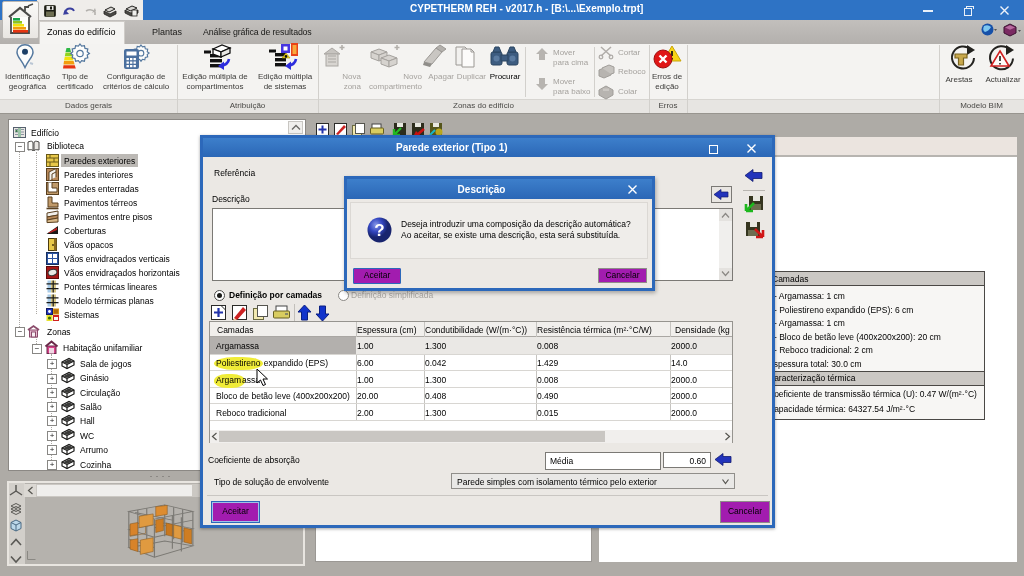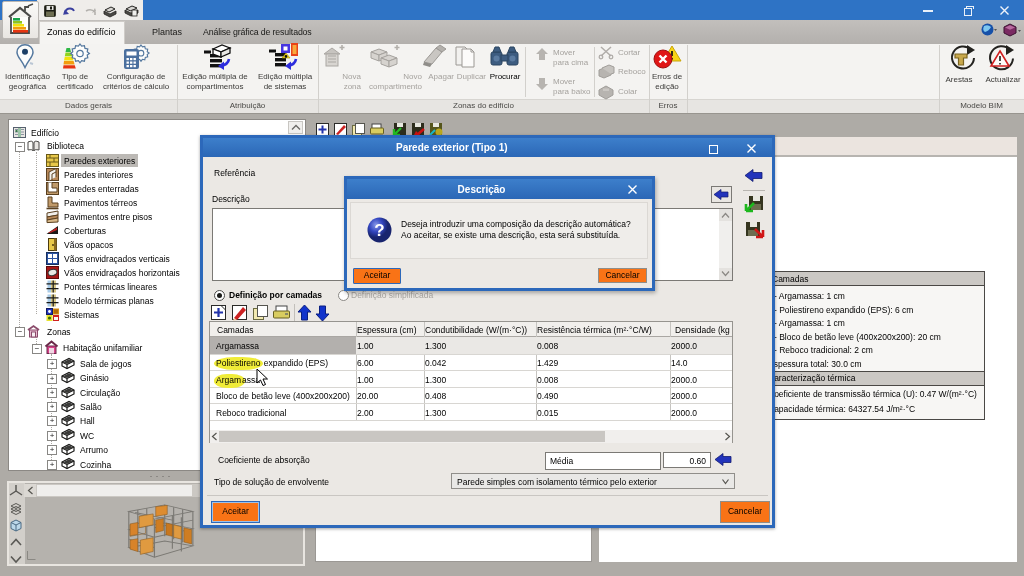--- a/index.html
+++ b/index.html
@@ -1,32 +1,33 @@
 <!DOCTYPE html>
 <html><head><meta charset="utf-8"><style>
 html,body{margin:0;padding:0}
 #s{position:relative;width:1024px;height:576px;background:#aeaba6;font-family:"Liberation Sans",sans-serif;overflow:hidden}
 .ab{position:absolute}
 .tx{position:absolute;font-size:8.5px;color:#000;white-space:nowrap}
 .gr{color:#a9a6a2}
 svg{position:absolute;overflow:visible}
-.btn{position:absolute;background:#f97316;border:1px solid #8f8d89;font-size:8.5px;text-align:center;color:#000}
+.btn{position:absolute;background:#a21caf;border:1px solid #8f8d89;font-size:8.5px;text-align:center;color:#000}
 .inp{position:absolute;background:#fff;border:1px solid #7b7975;font-size:8.5px;color:#000;white-space:nowrap;overflow:hidden}
 .exp{position:absolute;width:8px;height:8px;background:#fff;border:1px solid #888784;font-size:8px;line-height:7px;text-align:center;color:#222}
 .ri{position:absolute;font-size:8px;color:#3b3a38;text-align:center;line-height:10px;white-space:nowrap}
 .rid{position:absolute;font-size:8px;color:#a5a29e;text-align:right;line-height:10px;white-space:nowrap}
 .cap{position:absolute;top:101px;height:19px;font-size:8px;color:#4a4946;text-align:center}
 .gsep{position:absolute;top:45px;height:68px;width:1px;background:#d2d0cc}
 .th{position:absolute;font-size:8.5px;color:#000;white-space:nowrap}
 .cell{position:absolute;font-size:8.5px;color:#000;}
 </style></head><body>
 <div id="s">
 
 <div class="ab" style="left:0;top:0;width:1024px;height:20px;background:#2e73c5"></div>
 <div class="ab" style="left:37px;top:0;width:106px;height:20px;background:#efedea"></div>
+<div class="ab tx" style="left:410px;top:3px;color:#fff;font-weight:bold;font-size:10px">CYPETHERM REH - v2017.h - [B:\...\Exemplo.trpt]</div>
 
 <div class="ab" style="left:923px;top:10px;width:10px;height:1.5px;background:#eaf1f9"></div>
 <div class="ab" style="left:964px;top:8px;width:6px;height:6px;border:1px solid #eaf1f9"></div>
 <div class="ab" style="left:966px;top:6px;width:6px;height:2px;border:1px solid #eaf1f9;border-bottom:none"></div>
 <svg style="left:1000px;top:6px" width="9" height="9">
       <path d="M0.5,0.5 L8.5,8.5 M8.5,0.5 L0.5,8.5" stroke="#eef3fa" stroke-width="1.4"></path>
     </svg>
 
 <svg style="left:44px;top:5px" width="12" height="12">
       <rect x="0.5" y="0.5" width="11" height="11" rx="1" fill="#1b1b12" stroke="#3c3c30"></rect>
@@ -689,21 +690,21 @@
 
 <div class="ab" style="left:210px;top:430px;width:522px;height:13px;background:#f1efed"></div>
 <svg style="left:212px;top:433px" width="5" height="7">
       <path d="M4.5,0 L0.5,3.5 L4.5,7" fill="none" stroke="#55544f" stroke-width="1.2"></path>
     </svg>
 <svg style="left:725px;top:433px" width="5" height="7">
       <path d="M0.5,0 L4.5,3.5 L0.5,7" fill="none" stroke="#55544f" stroke-width="1.2"></path>
     </svg>
 <div class="ab" style="left:219px;top:431px;width:386px;height:11px;background:#c9c6c2"></div>
 
-<div class="ab tx" style="left:218px;top:455px">Coeficiente de absorção</div>
+<div class="ab tx" style="left:208px;top:455px">Coeficiente de absorção</div>
 <div class="inp" style="left:545px;top:452px;width:110px;height:16px;line-height:16px;padding-left:4px">Média</div>
 <div class="inp" style="left:663px;top:452px;width:48px;height:16px;line-height:16px;text-align:right;padding-right:4px;box-sizing:border-box">0.60</div>
 <svg style="left:715px;top:453px" width="17" height="13">
       <path d="M0,6.5 L8,0.5 L8,3.5 L16,3.5 L16,9.5 L8,9.5 L8,12.5 Z" fill="#2233bb" stroke="#111a70" stroke-width="0.8"></path>
     </svg>
 
 <div class="ab tx" style="left:214px;top:477px">Tipo de solução de envolvente</div>
 <div class="ab" style="left:451px;top:473px;width:284px;height:16px;background:#e9e8e6;border:1px solid #908e8a;box-sizing:border-box"></div>
 <div class="ab tx" style="left:457px;top:477px">Parede simples com isolamento térmico pelo exterior</div>
 <svg style="left:722px;top:479px" width="7" height="5">

